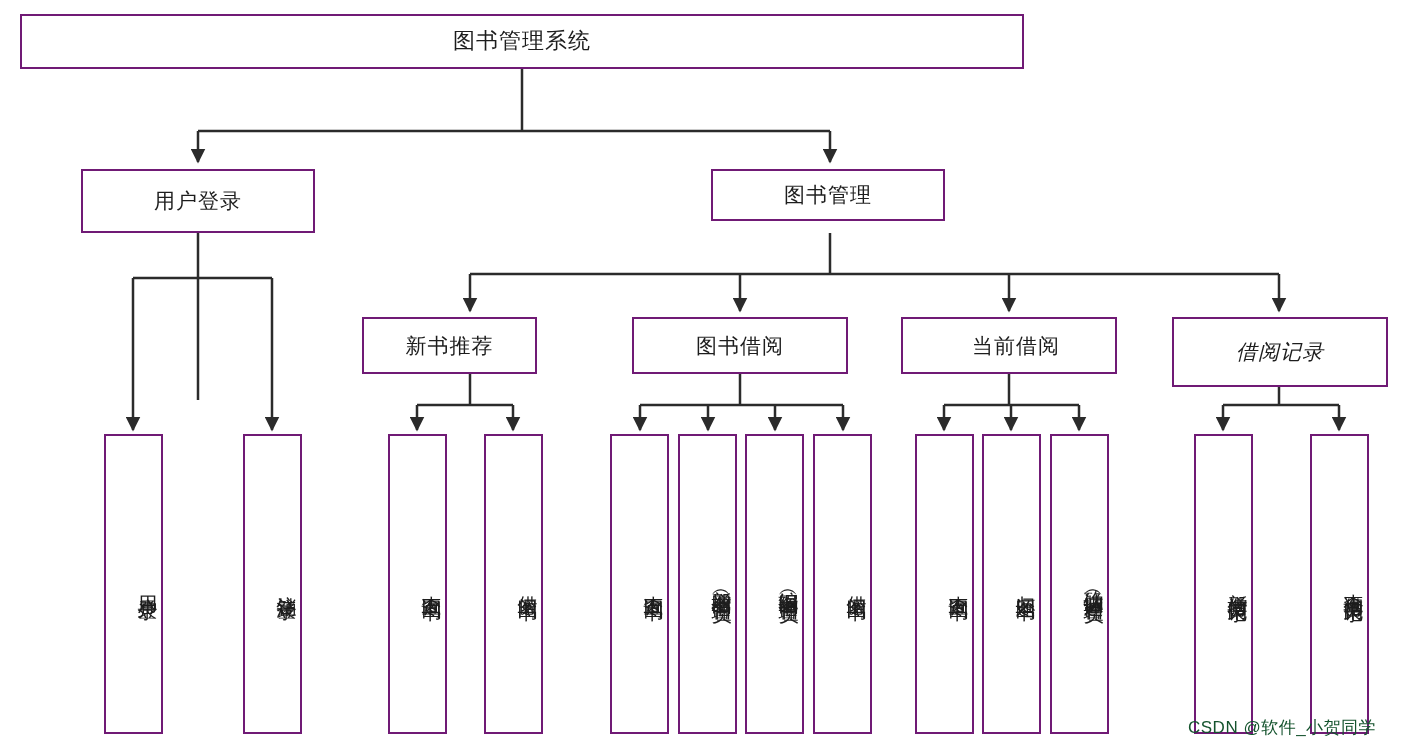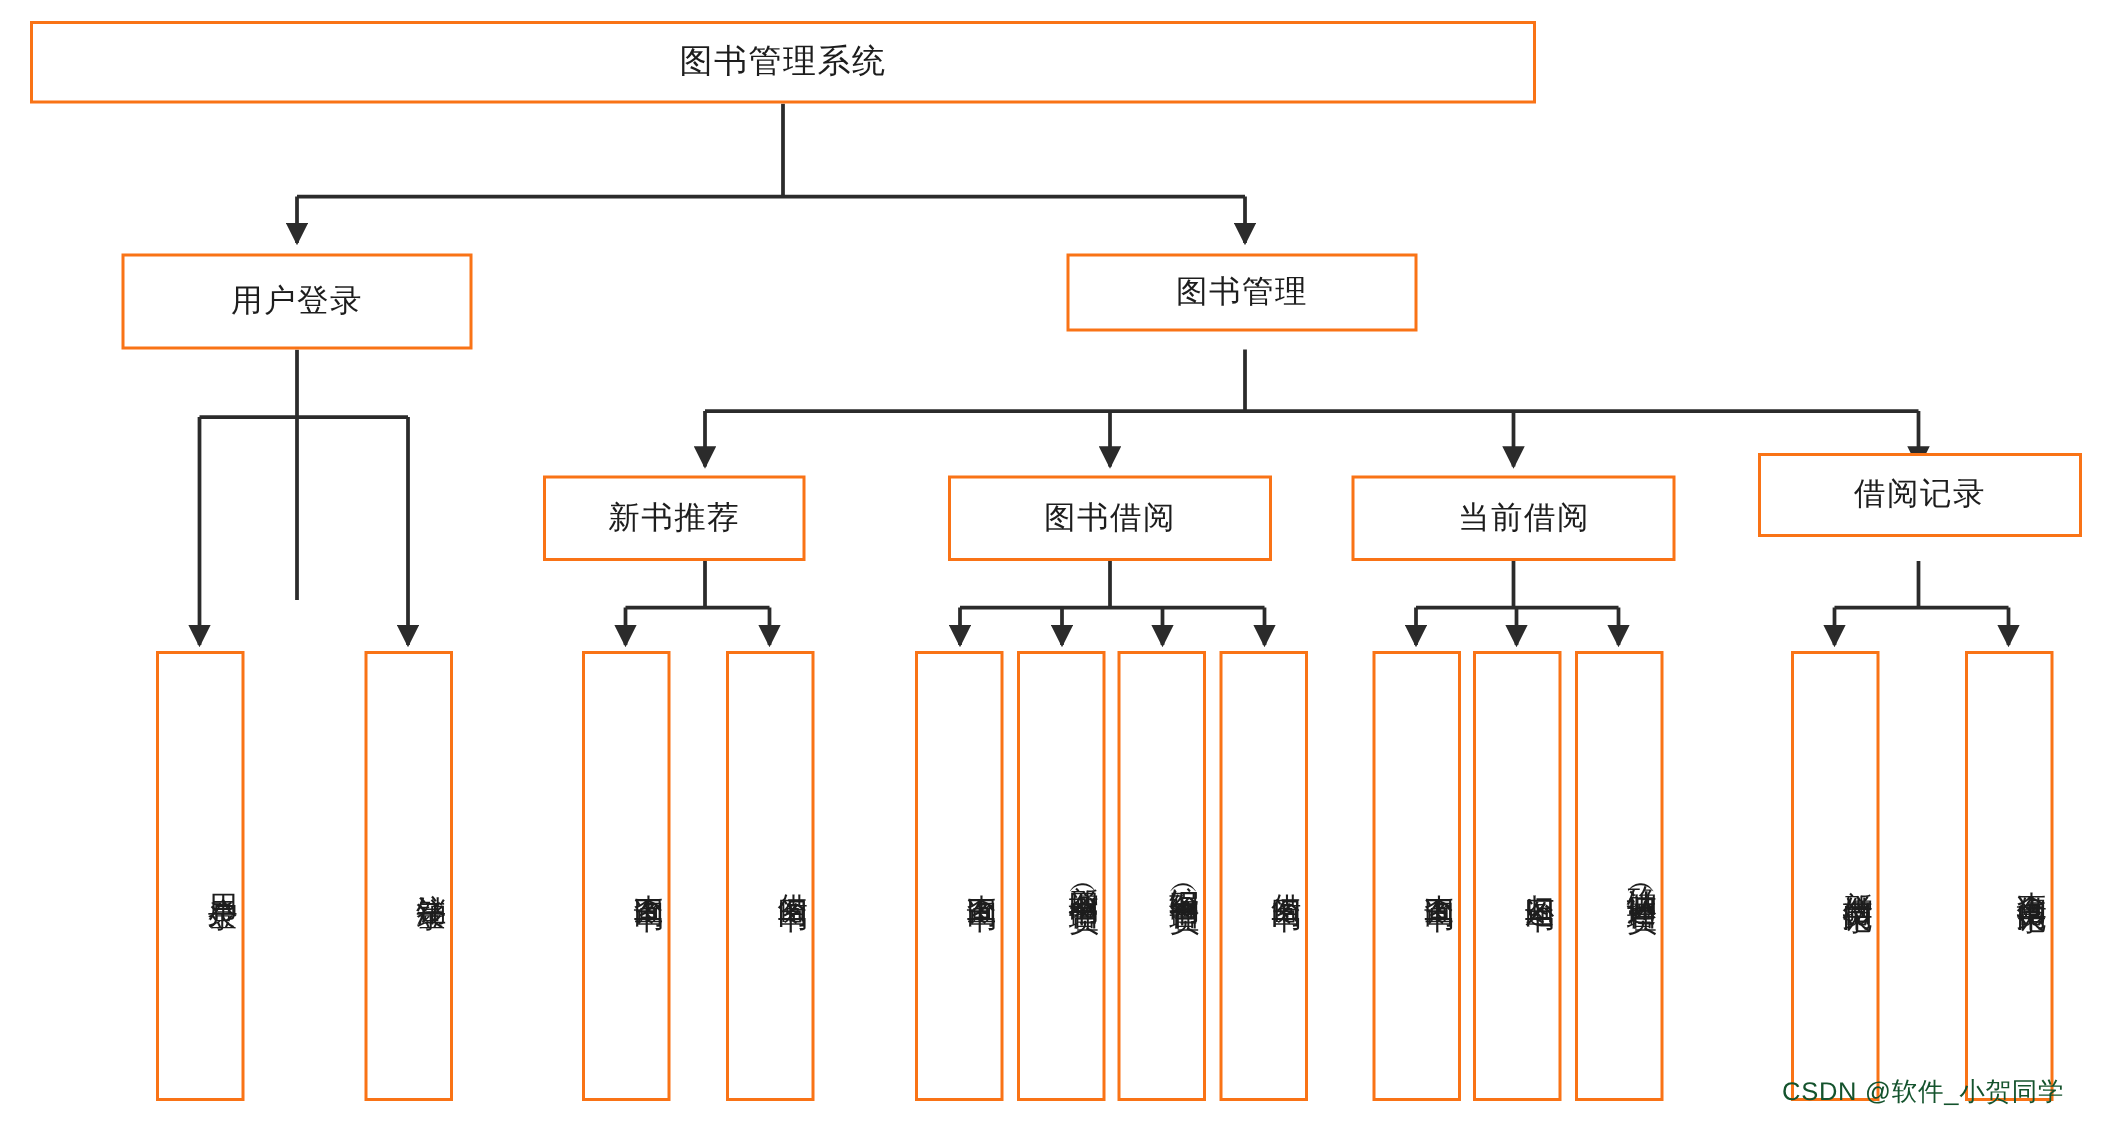--- a/index.html
+++ b/index.html
@@ -23,21 +23,21 @@
     left: 0;
     top: 0;
     width: 1405px;
     height: 747px;
     pointer-events: none;
   }
   .node {
     position: absolute;
     box-sizing: border-box;
     background: #ffffff;
-    border: 2px solid #f97316;
+    border: 2px solid #701a75;
     display: flex;
     align-items: center;
     justify-content: center;
     color: #1d1d1d;
     z-index: 2;
   }
   .node.horiz {
     font-size: 21px;
     letter-spacing: 1px;
     line-height: 1.2;
@@ -139,21 +139,21 @@
 
   <div class="node horiz" style="left:362px; top:317px; width:175px; height:57px;">
     <span>新书推荐</span>
   </div>
   <div class="node horiz" style="left:632px; top:317px; width:216px; height:57px;">
     <span>图书借阅</span>
   </div>
   <div class="node horiz" style="left:901px; top:317px; width:216px; height:57px;padding-left:20px;">
     <span>当前借阅</span>
   </div>
-  <div class="node horiz" style="left:1172px; top:302px; width:216px; height:56px;">
+  <div class="node horiz" style="left:1172px; top:317px; width:216px; height:70px;font-style:italic;">
     <span>借阅记录</span>
   </div>
 
   <div class="node vert" style="left:104px; top:434px; width:59px; height:300px;">
     <span class="vtext">用户登录</span>
   </div>
   <div class="node vert" style="left:243px; top:434px; width:59px; height:300px;">
     <span class="vtext">注销登录</span>
   </div>
 

